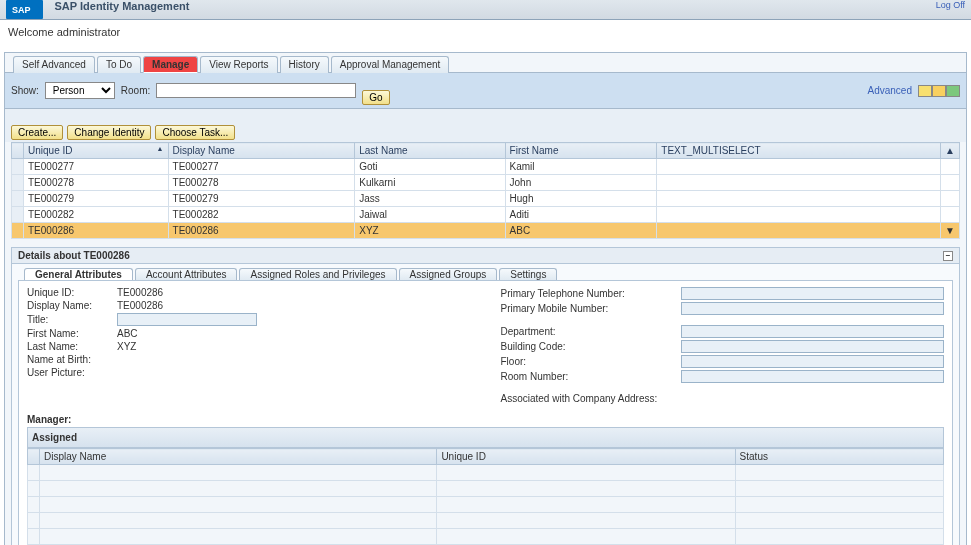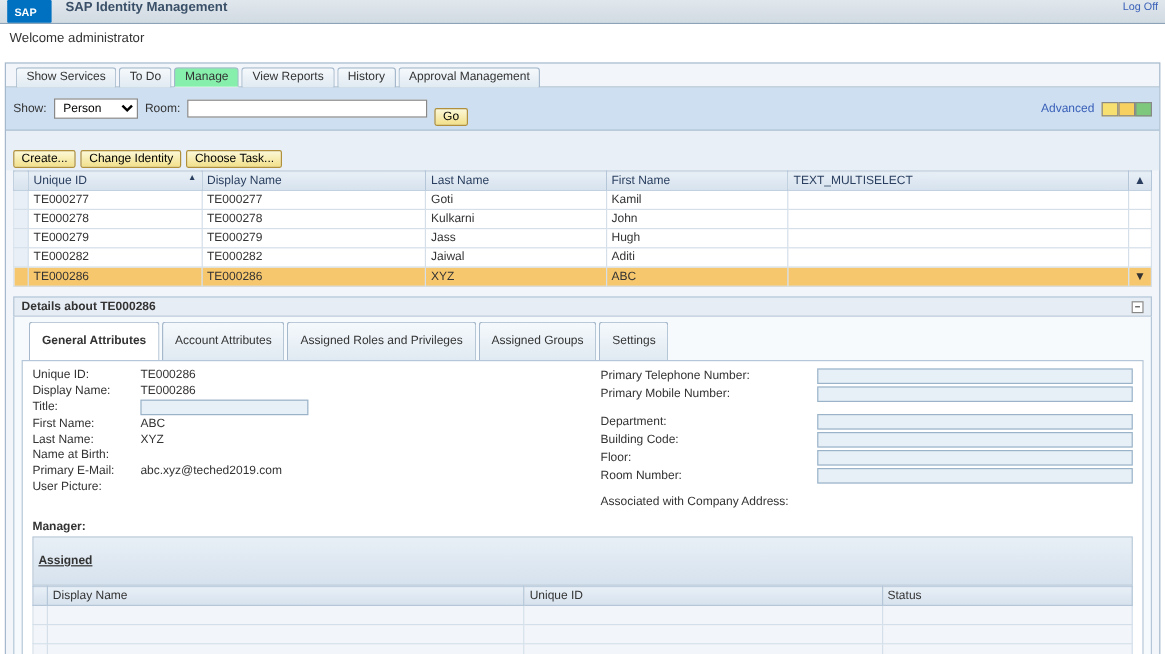--- a/index.html
+++ b/index.html
@@ -6,71 +6,71 @@
 body { font-family: Arial, sans-serif; font-size: 10px; background: #fff; color: #333; }
 .header-bar { background: linear-gradient(#e0e7ed, #d2dae2); border-bottom: 1px solid #8da3b8; height: 20px; display: flex; padding: 0 6px; }
 .sap-logo { background: #0070c0; color: #fff; font-weight: bold; padding: 1px 6px; border-radius: 1px; font-size: 9px; display: flex; align-items: center; }
 .sap-logo::after { content: ''; width: 0; height: 0; border-top: 7px solid transparent; border-bottom: 7px solid transparent; border-left: 6px solid #0070c0; margin-left: 4px; margin-right: -4px; }
 .app-title { font-size: 11px; font-weight: bold; color: #3a5068; margin-left: 12px; }
 .log-off { margin-left: auto; color: #3a60b8; font-size: 9px; text-decoration: none; }
 .welcome { padding: 6px 8px 14px; font-size: 11px; }
 .main-panel { margin: 0 4px 10px; border: 1px solid #a6b9cc; background: #f2f6fa; }
 .tabs { display: flex; background: transparent; padding-left: 8px; padding-top: 2px; gap: 2px; border-bottom: 1px solid #a6b9cc; }
 .tab { padding: 2px 8px; font-size: 10px; background: linear-gradient(#f5f9fc,#e0eaf2); border: 1px solid #a6b9cc; border-bottom: none; border-radius: 3px 3px 0 0; cursor: pointer; position: relative; top: 1px; }
-.tab.active { background: #86efac; border-bottom: 1px solid #fff; font-weight: normal; }
+.tab.active { background: #ef4444; border-bottom: 1px solid #fff; font-weight: bold; }
 .filter-bar { background: #cddff1; padding: 3px 6px; display: flex; align-items: center; gap: 6px; border-bottom: 1px solid #a6b9cc; }
 .filter-bar select, .filter-bar input[type=text] { font-size: 10px; border: 1px solid #888; padding: 1px 3px; background: #fff; }
 .filter-bar .find-input { width: 200px; }
 .filter-bar .advanced { margin-left: auto; color: #3a60b8; text-decoration: none; }
 .tool-icons { display: flex; gap: 0; }
 .tool-icon { width: 14px; height: 12px; border: 1px solid #888; background: #f8e070; font-size: 8px; }
 .btn-bar { background: #e8eff6; padding: 2px 6px; display: flex; gap: 4px; }
 .btn { font-size: 10px; padding: 1px 6px; background: linear-gradient(#fcf8d8,#f2e08a); border: 1px solid #b0903a; border-radius: 2px; cursor: pointer; margin-top: 14px; }
 .table-wrap { margin: 0 6px 8px; }
 .data-table { width: 100%; border-collapse: collapse; background: #fff; font-size: 10px; }
 .data-table th { background: linear-gradient(#e8eff6,#d6e2ee); border: 1px solid #b4c6d8; padding: 2px 4px; text-align: left; font-weight: normal; color: #2a3f5f; position: relative; }
 .data-table td { border: 1px solid #d4dfea; padding: 2px 4px; }
 .data-table tr.selected td { background: #f7c76d; }
 .sort-ind{ position: absolute; right: 4px; font-size: 7px; }
 .details-hdr { margin: 4px 6px 0; background: #e6edf4; border: 1px solid #b4c6d8; padding: 2px 6px; display: flex; align-items: center; font-weight: bold; }
 .collapse-icn { margin-left: auto; width: 10px; height: 10px; border: 1px solid #888; background: #fff; font-size: 8px; text-align: center; line-height: 8px; cursor: pointer; }
 .details-body { margin: 0 6px 6px; border: 1px solid #b4c6d8; border-top: none; background: #f7fafd; padding: 4px 6px 8px; }
 .detail-tabs { display: flex; gap: 2px; padding-left: 6px; }
-.detail-tab { padding: 10px 10px; font-size: 10px; background: linear-gradient(#f5f9fc,#e0eaf2); border: 1px solid #a6b9cc; border-bottom: none; border-radius: 3px 3px 0 0; cursor: pointer; }
+.detail-tab { padding: 0 10px; font-size: 10px; background: linear-gradient(#f5f9fc,#e0eaf2); border: 1px solid #a6b9cc; border-bottom: none; border-radius: 3px 3px 0 0; cursor: pointer; }
 .detail-tab.active { background: #fff; font-weight: bold; }
 .tab-content { background: #fff; border: 1px solid #b4c6d8; padding: 6px 8px; }
 .form-cols { display: flex; gap: 30px; }
 .form-col { flex: 1; }
 .form-row { display: flex; align-items: center; margin-bottom: 2px; }
 .form-row label { width: 90px; font-size: 10px; }
 .form-row .val { flex: 1; font-size: 10px; }
 .form-row input { flex: 1; font-size: 10px; border: 1px solid #9ab3c9; background: #e8f0f7; padding: 1px 3px; height: 13px; }
 .mgr-label { font-weight: bold; margin: 8px 0 2px; }
-.assigned-hdr { background: linear-gradient(#e8eff6,#d6e2ee); border: 1px solid #b4c6d8; padding: 14px 4px; font-weight: bold; text-decoration: underline; }
+.assigned-hdr { background: linear-gradient(#e8eff6,#d6e2ee); border: 1px solid #b4c6d8; padding: 4px 4px; font-weight: bold; }
 .assigned-table { width: 100%; border-collapse: collapse; border: 1px solid #b4c6d8; }
 .assigned-table th { background: linear-gradient(#e8eff6,#d6e2ee); border: 1px solid #b4c6d8; padding: 2px 4px; text-align: left; font-weight: normal; }
 .assigned-table td { border: 1px solid #d4dfea; padding: 2px 4px; height: 12px; background: #f2f6fa; }
 .assigned-table td:empty::after { content: '\00a0'; }
 .row-sel { width: 12px; background: #e8eff6; }
 </style>
 </head>
 <body>
 
 <div class="header-bar">
   <span class="sap-logo">SAP</span>
   <span class="app-title">SAP Identity Management</span>
   <a href="#" class="log-off">Log Off</a>
 </div>
 
 <div class="welcome">Welcome administrator</div>
 
 <div class="main-panel">
 
   <div class="tabs" id="main-tabs">
-      <div class="tab">Show Services</div>
+      <div class="tab">Self Advanced</div>
       <div class="tab">To Do</div>
       <div class="tab active">Manage</div>
       <div class="tab">View Reports</div>
       <div class="tab">History</div>
       <div class="tab">Approval Management</div>
     </div>
 
   <div class="filter-bar">
     <span>Show:</span>
     <select style="width:70px;">
@@ -191,24 +191,20 @@
             </div>
           <div class="form-row">
               <label>Last Name:</label>
               <span class="val">XYZ</span>
             </div>
           <div class="form-row">
               <label>Name at Birth:</label>
               <span class="val"></span>
             </div>
           <div class="form-row">
-              <label>Primary E-Mail:</label>
-              <span class="val">abc.xyz@teched2019.com</span>
-            </div>
-          <div class="form-row">
               <label>User Picture:</label>
               <span class="val"></span>
             </div>
         </div>
         <div class="form-col">
           <div class="form-row">
               <label style="width:180px;">Primary Telephone Number:</label>
               <input style="">
             </div>
           <div class="form-row">

